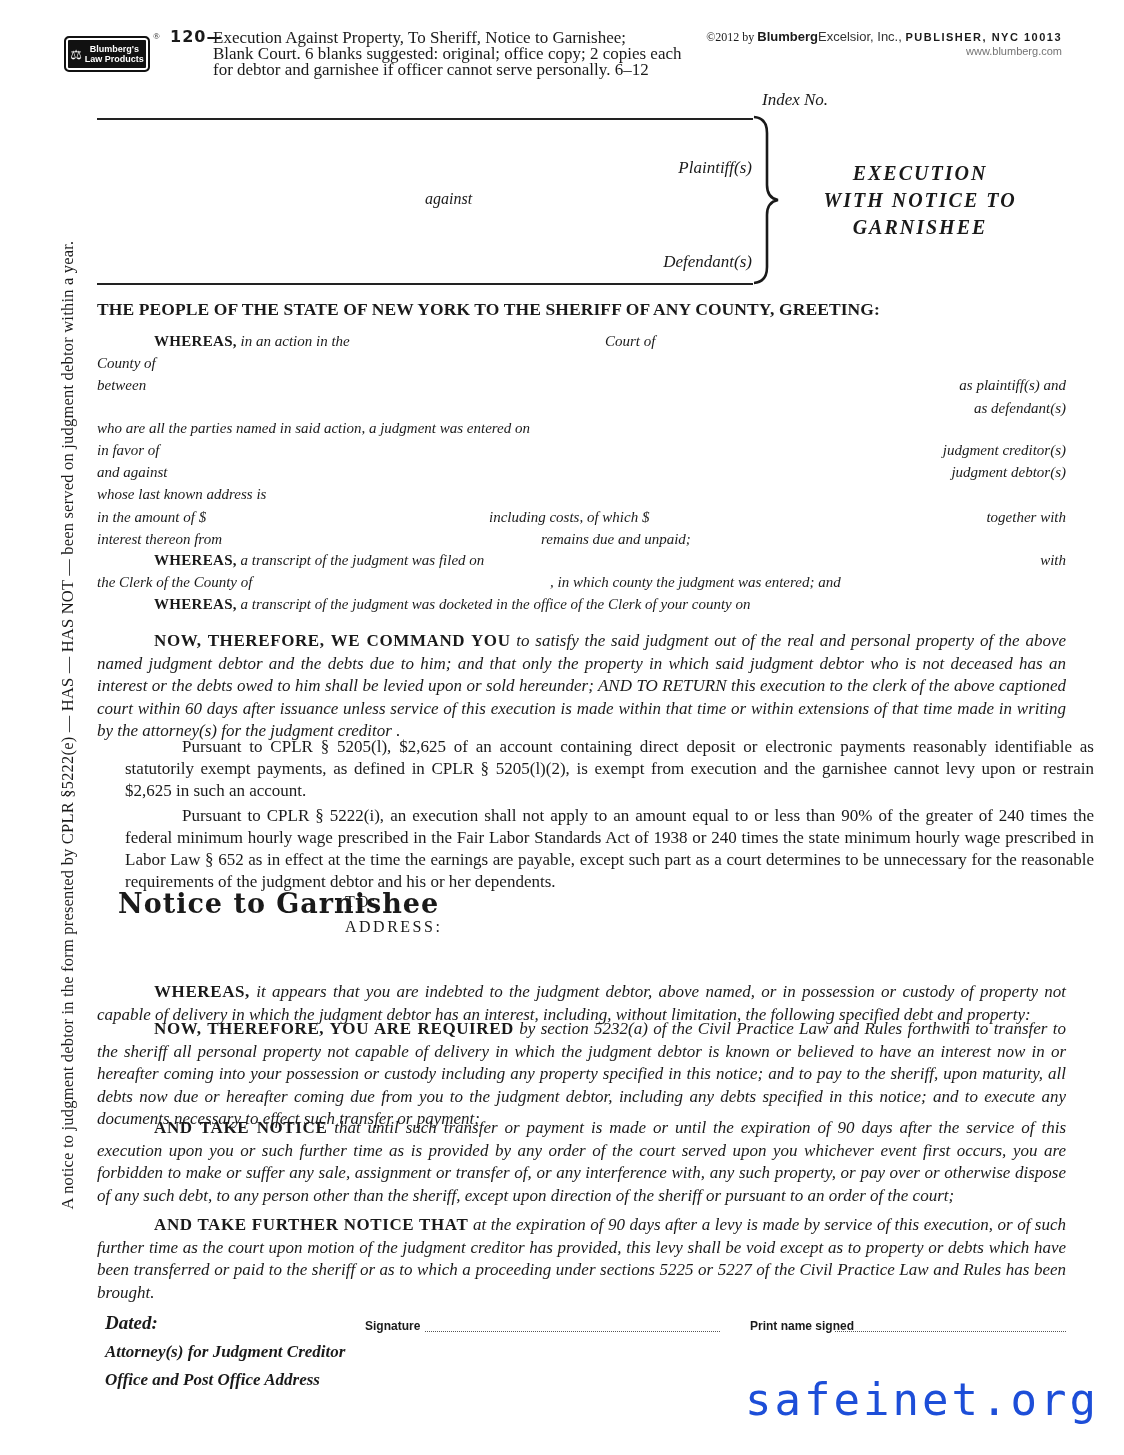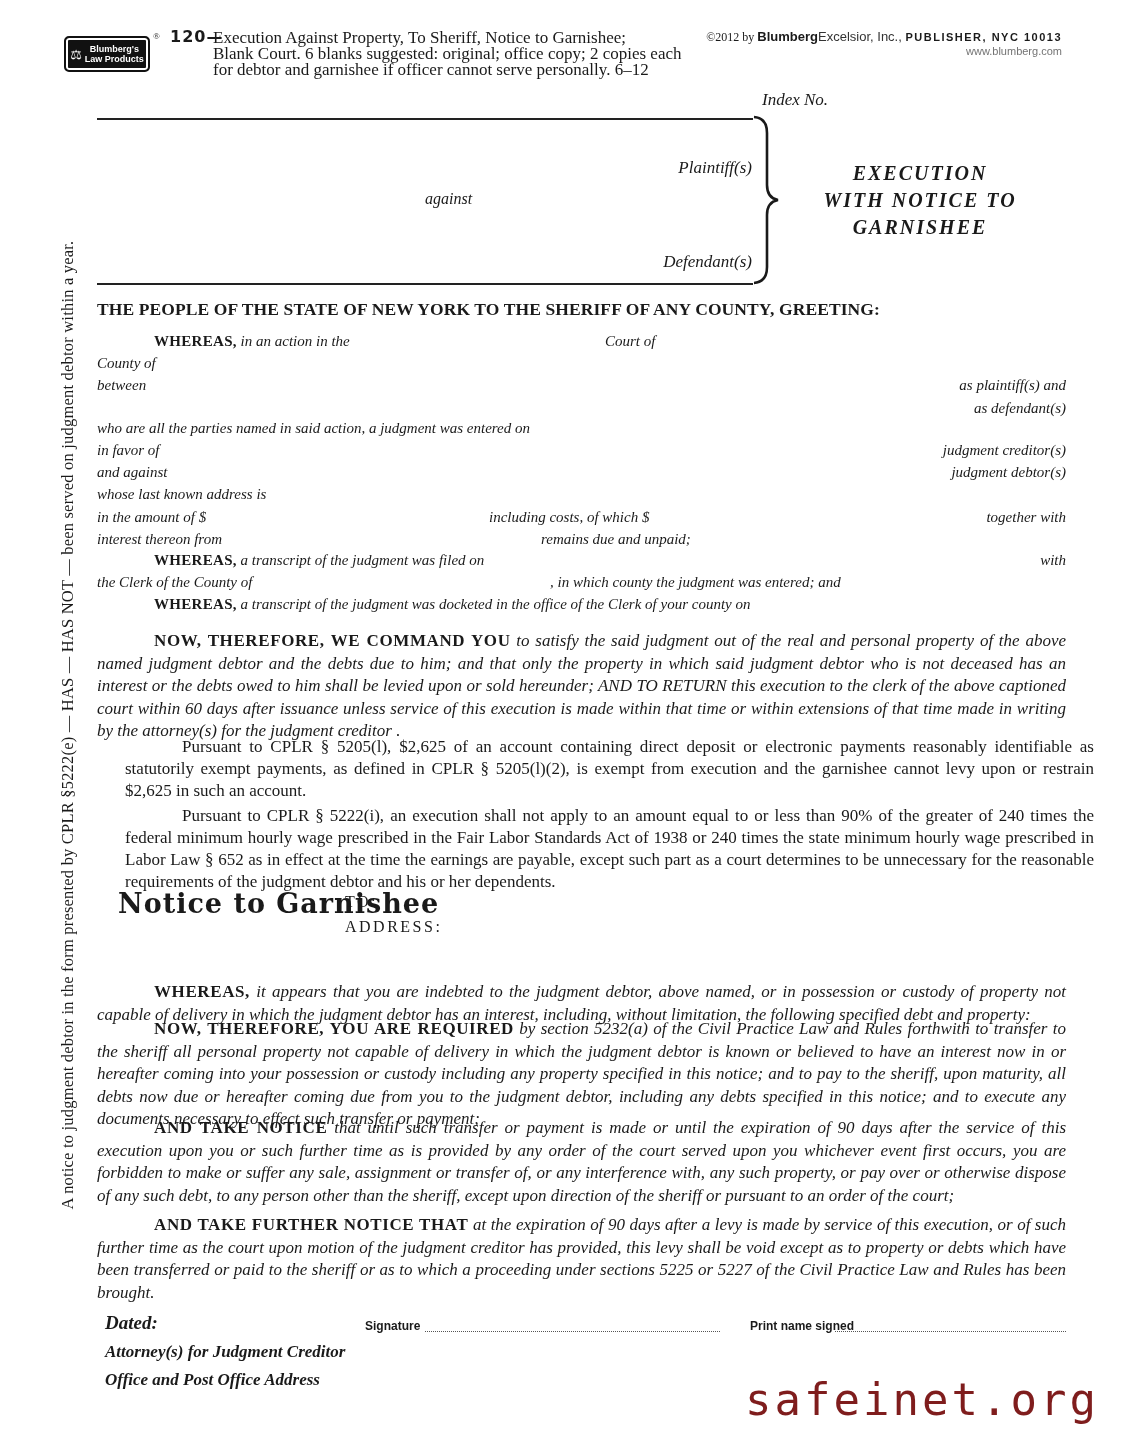--- a/index.html
+++ b/index.html
@@ -73,21 +73,21 @@
   }
   .to-block { position:absolute; left:248px; top:593px; font-size:16px; letter-spacing:2.5px; line-height:25px; }
   
   .dated { position:absolute; left:8px; top:1016px; font-style:italic; font-size:19px; font-weight:bold; }
   .sig-label { position:absolute; font-family:"Liberation Sans", sans-serif; font-weight:bold; font-size:12px; top:1023px; }
   .dotline { position:absolute; top:1035px; border-bottom:1.5px dotted #555; height:0; }
   .attorneys { position:absolute; left:8px; top:1046px; font-style:italic; font-weight:bold; font-size:17px; }
   .office { position:absolute; left:8px; top:1074px; font-style:italic; font-weight:bold; font-size:17px; }
   .watermark {
     position:absolute; left:745px; top:1374px;
-    font-family:"DejaVu Sans Mono", monospace; font-size:44px; color:#7f1d1d; letter-spacing:3px;
+    font-family:"DejaVu Sans Mono", monospace; font-size:44px; color:#1d4ed8; letter-spacing:3px;
   }
   .fill-blank { display:inline-block; }
 </style>
 </head>
 <body>
 
 <div class="page">
 
   <div class="logo">
     <span class="scales">⚖</span>

